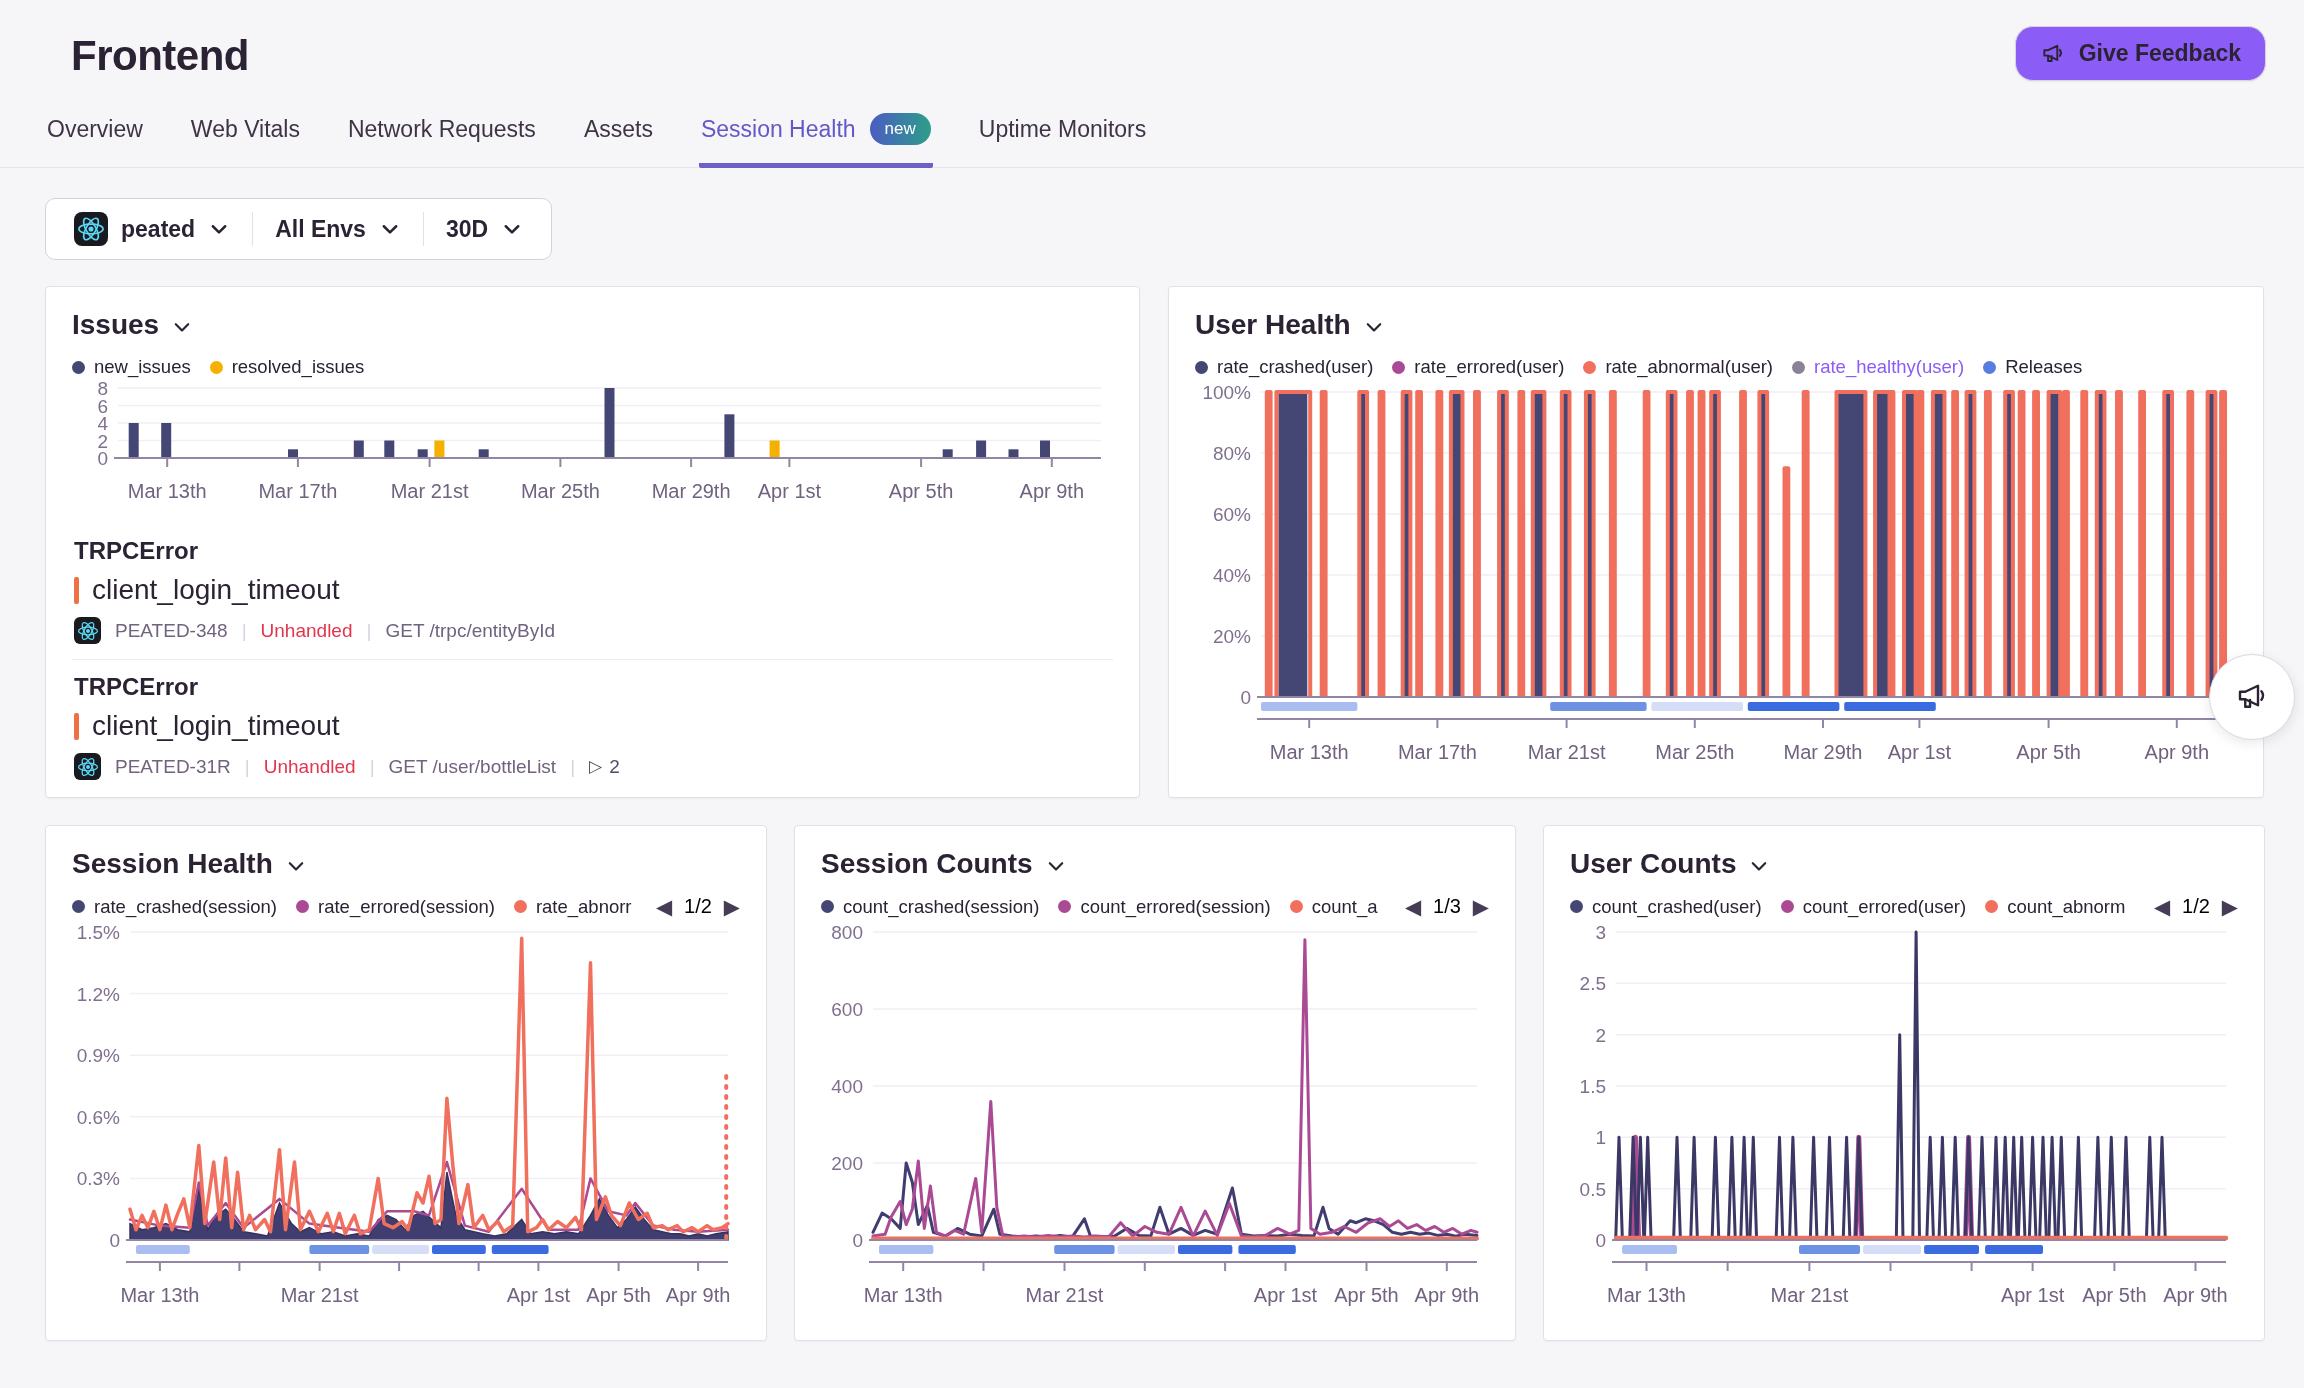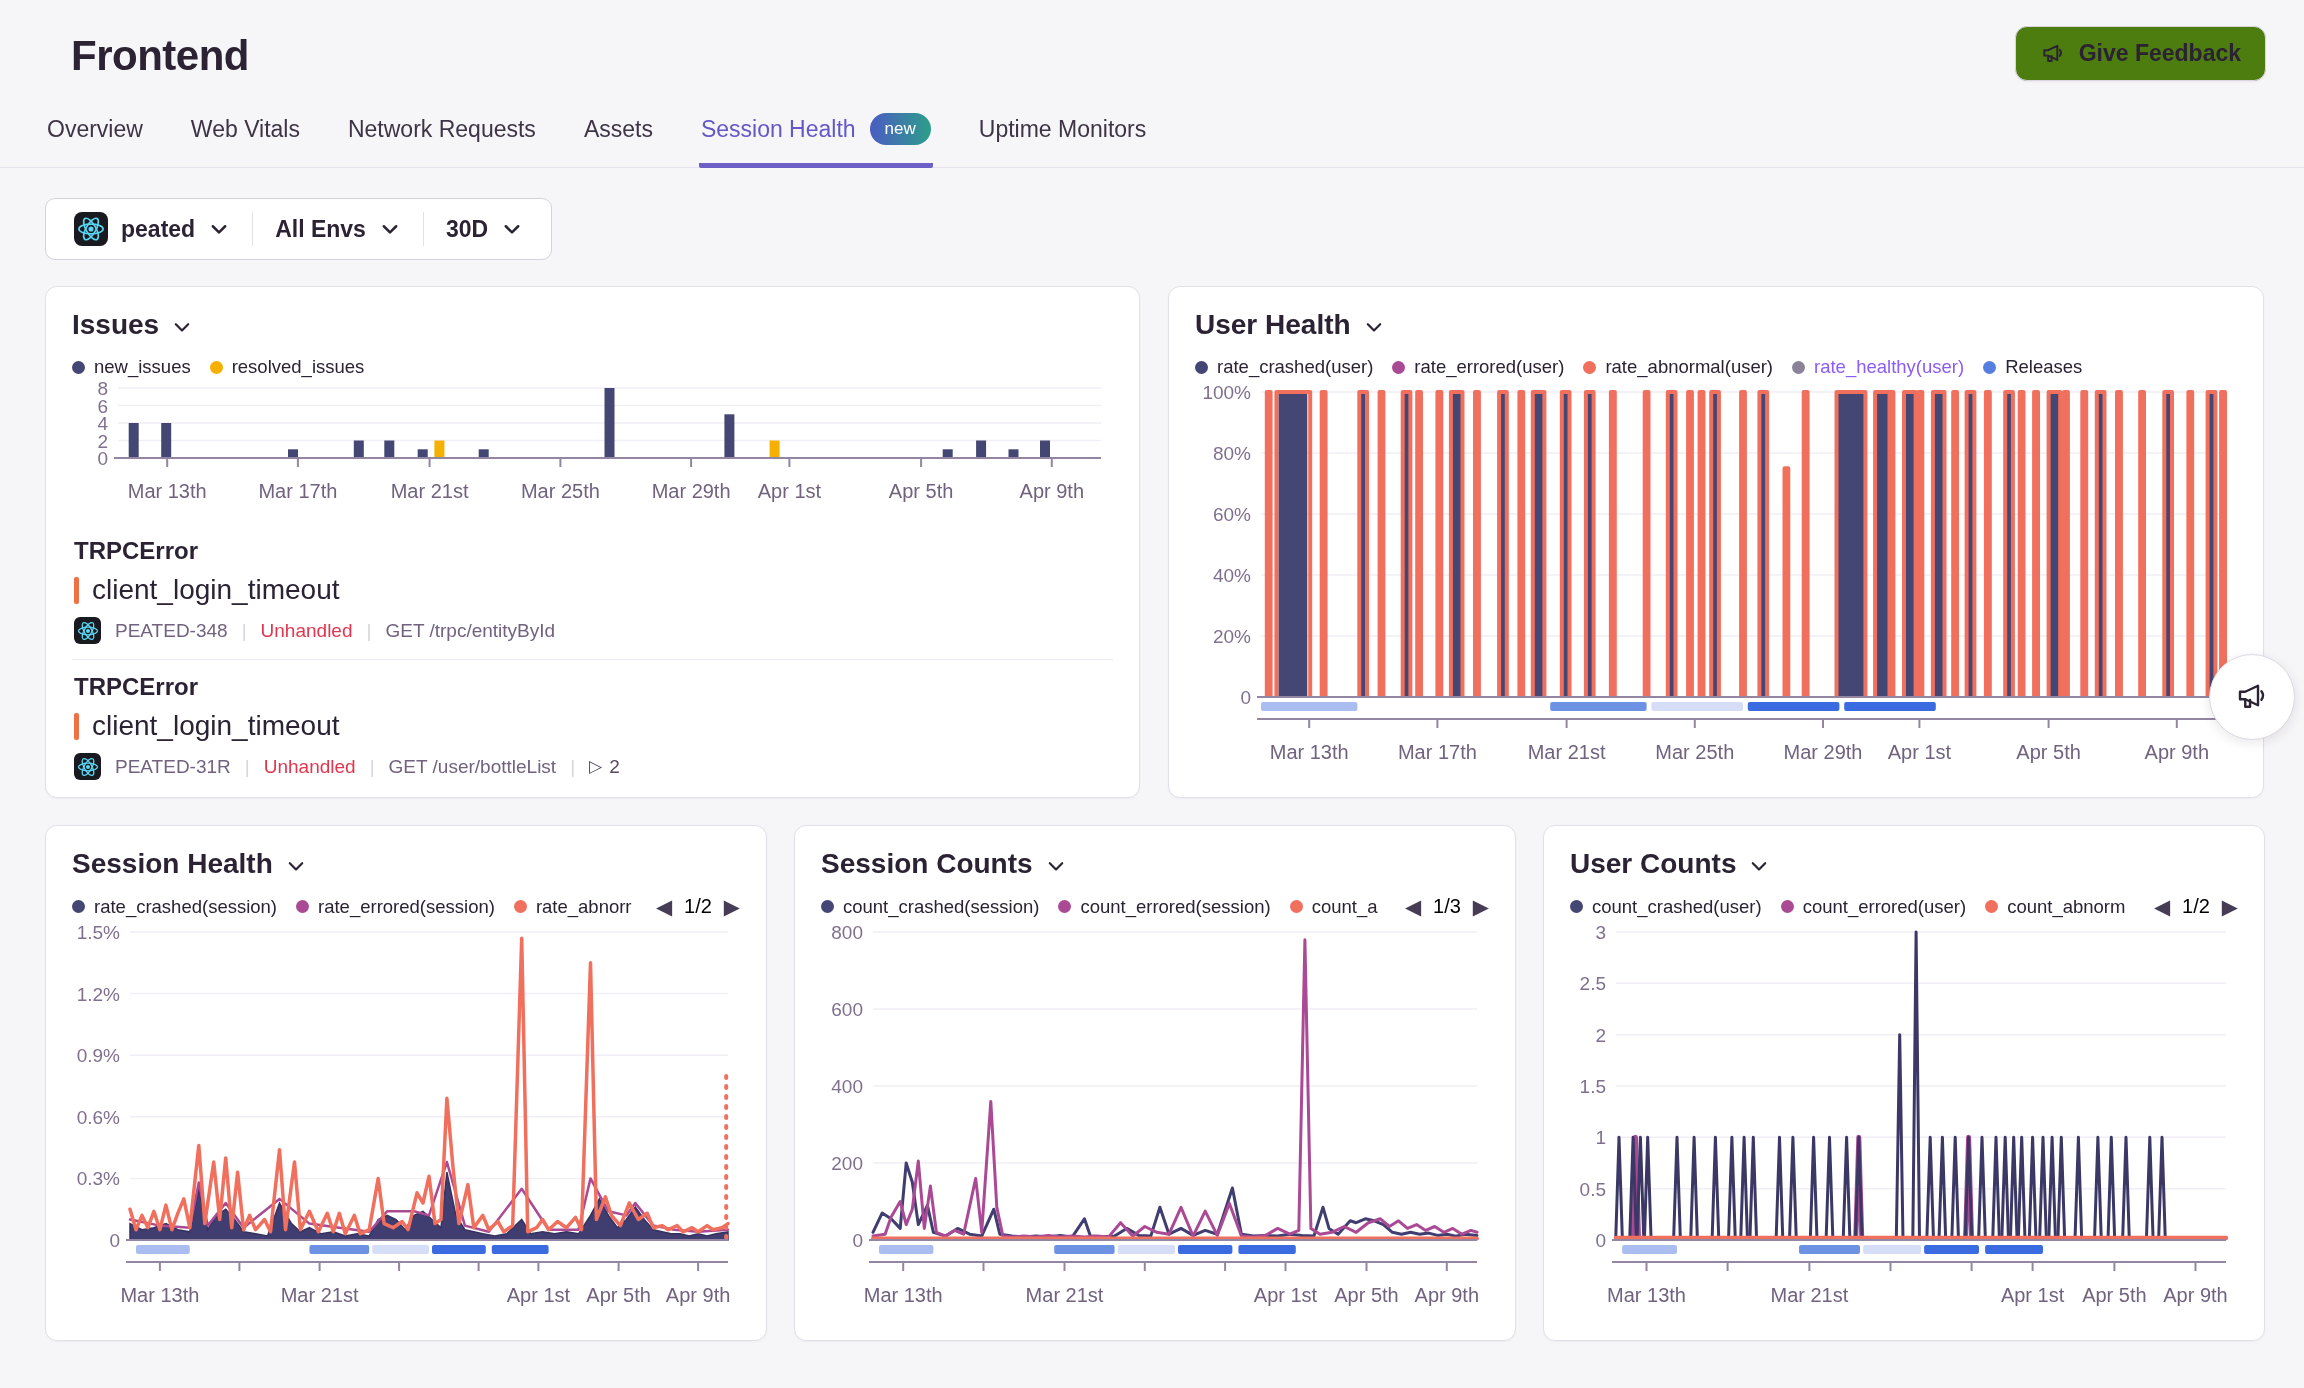--- a/index.html
+++ b/index.html
@@ -12,21 +12,21 @@
     position: relative;
     overflow: hidden;
   }
   svg text { font-family: "Liberation Sans", sans-serif; }
 
   
   .topbar { display:flex; justify-content:space-between; align-items:flex-start; padding:26px 38px 0 71px; }
   .page-title { font-size:42px; font-weight:700; letter-spacing:-0.5px; margin-top:6px; }
   .feedback-btn {
     display:flex; align-items:center; gap:13px;
-    background:#4d7c0f; border:1px solid #d9d4df; border-radius:12px;
+    background:#8b5cf6; border:1px solid #d9d4df; border-radius:18px;
     padding:13px 24px; font-size:23px; font-weight:700; color:#2b2233;
     box-shadow:0 1px 2px rgba(43,34,51,.06); cursor:pointer;
   }
   .feedback-btn svg { width:26px; height:26px; }
 
   
   .tabs { display:flex; gap:44px; padding:0 45px; border-bottom:1px solid #e7e3ec; margin-top:24px; }
   .tab {
     font-size:23px; color:#3e3446; padding:8px 2px 18px;
     display:flex; align-items:center; gap:14px; cursor:pointer;
@@ -46,21 +46,21 @@
   .filter-item { display:flex; align-items:center; gap:13px; font-size:23px; font-weight:700; padding:0 22px; cursor:pointer; white-space:nowrap; }
   .filter-item svg.chev { width:22px; height:22px; color:#2b2233; }
   .filter-divider { width:1px; height:34px; background:#e4dfe9; }
   .proj-chip { width:34px; height:34px; background:#191a20; border-radius:8px; display:flex; align-items:center; justify-content:center; }
   .proj-chip svg { width:28px; height:28px; }
 
   
   .row1 { padding:26px 0 0 45px; display:grid; grid-template-columns:1095px 1096px; gap:28px; }
   .row2 { padding:27px 0 0 45px; display:grid; grid-template-columns:722px 722px 722px; gap:27px; }
   .panel {
-    background:#fff; border:1px solid #e3dfe8; border-radius:12px;
+    background:#fff; border:1px solid #e3dfe8; border-radius:4px;
     padding:22px 26px 14px; box-shadow:0 1px 2px rgba(43,34,51,.04);
     display:flex; flex-direction:column; overflow:hidden;
   }
   .row1 .panel { height:512px; }
   .row2 .panel { height:516px; }
   .panel-title { font-size:28px; font-weight:700; display:flex; align-items:center; gap:12px; cursor:pointer; width:max-content; }
   .panel-title svg { width:22px; height:22px; margin-top:4px; }
 
   .legend-row { display:flex; align-items:center; margin-top:15px; }
   .legend-items { display:flex; gap:19px; overflow:hidden; white-space:nowrap; flex:1; min-width:0; }

